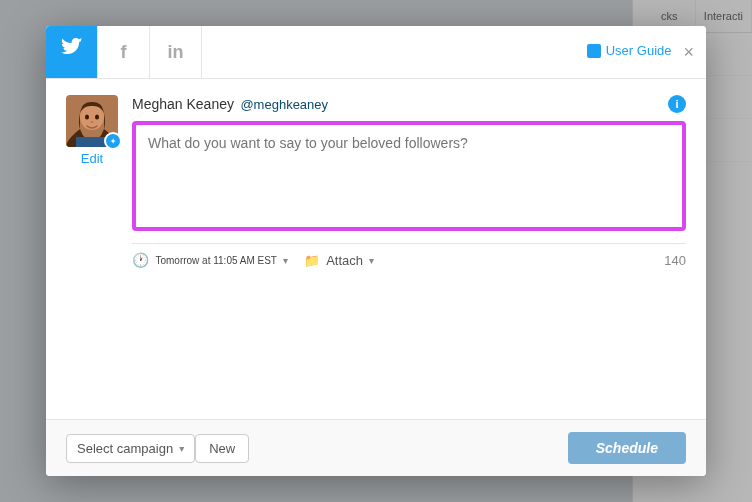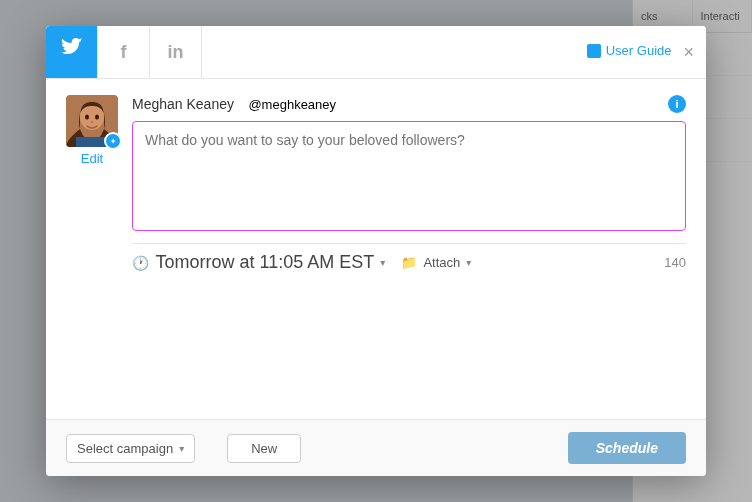--- a/index.html
+++ b/index.html
@@ -18,20 +18,21 @@
       position: absolute;
       top: 0; right: 0;
       width: 120px;
       height: 502px;
       background: #f5f5f5;
       border-left: 1px solid #ddd;
     }
     .bg-table-header {
       display: flex;
       border-bottom: 1px solid #ddd;
+      margin-left: 20px;
     }
     .bg-col {
       padding: 10px 8px;
       font-size: 11px;
       color: #666;
       border-right: 1px solid #e8e8e8;
       flex: 1;
     }
     .bg-cell {
       padding: 14px 8px;
@@ -207,22 +208,22 @@
     }
 
     .user-name {
       font-size: 14px;
       font-weight: 400;
       color: #333;
     }
 
     .user-handle {
       font-size: 13px;
-      color: #000000;
-      margin-left: 10px;
+      color: #0c4a6e;
+      margin-left: 2px;
     }
 
     .info-icon {
       width: 18px;
       height: 18px;
       background: #1da1f2;
       border-radius: 50%;
       display: flex;
       align-items: center;
       justify-content: center;
@@ -230,21 +231,21 @@
     }
 
     .info-icon span {
       color: #fff;
       font-size: 11px;
       font-weight: bold;
     }
 
     .tweet-textarea {
       width: 100%;
-      border: 1px solid #d946ef;
+      border: 4px solid #d946ef;
       border-radius: 4px;
       padding: 10px 12px;
       font-size: 14px;
       color: #999;
       resize: none;
       height: 110px;
       outline: none;
       font-family: inherit;
     }
 
@@ -267,21 +268,21 @@
       background: none;
       border: none;
     }
 
     .clock-icon {
       font-size: 14px;
       color: #666;
     }
 
     .schedule-time {
-      font-size: 18px;
+      font-size: 10px;
       color: #444;
     }
 
     .dropdown-arrow {
       font-size: 10px;
       color: #888;
     }
 
     .attach-btn {
       display: flex;
@@ -335,25 +336,24 @@
 
     .campaign-arrow {
       font-size: 10px;
       color: #888;
     }
 
     .new-btn {
       border: 1px solid #ccc;
       border-radius: 4px;
       background: #fff;
-      padding: 6px 23px;
+      padding: 6px 13px;
       font-size: 13px;
       color: #555;
       cursor: pointer;
-      margin-left: 32px;
     }
 
     .schedule-main-btn {
       background: #7bafd4;
       color: #fff;
       border: none;
       border-radius: 4px;
       padding: 8px 28px;
       font-size: 14px;
       font-weight: 600;

